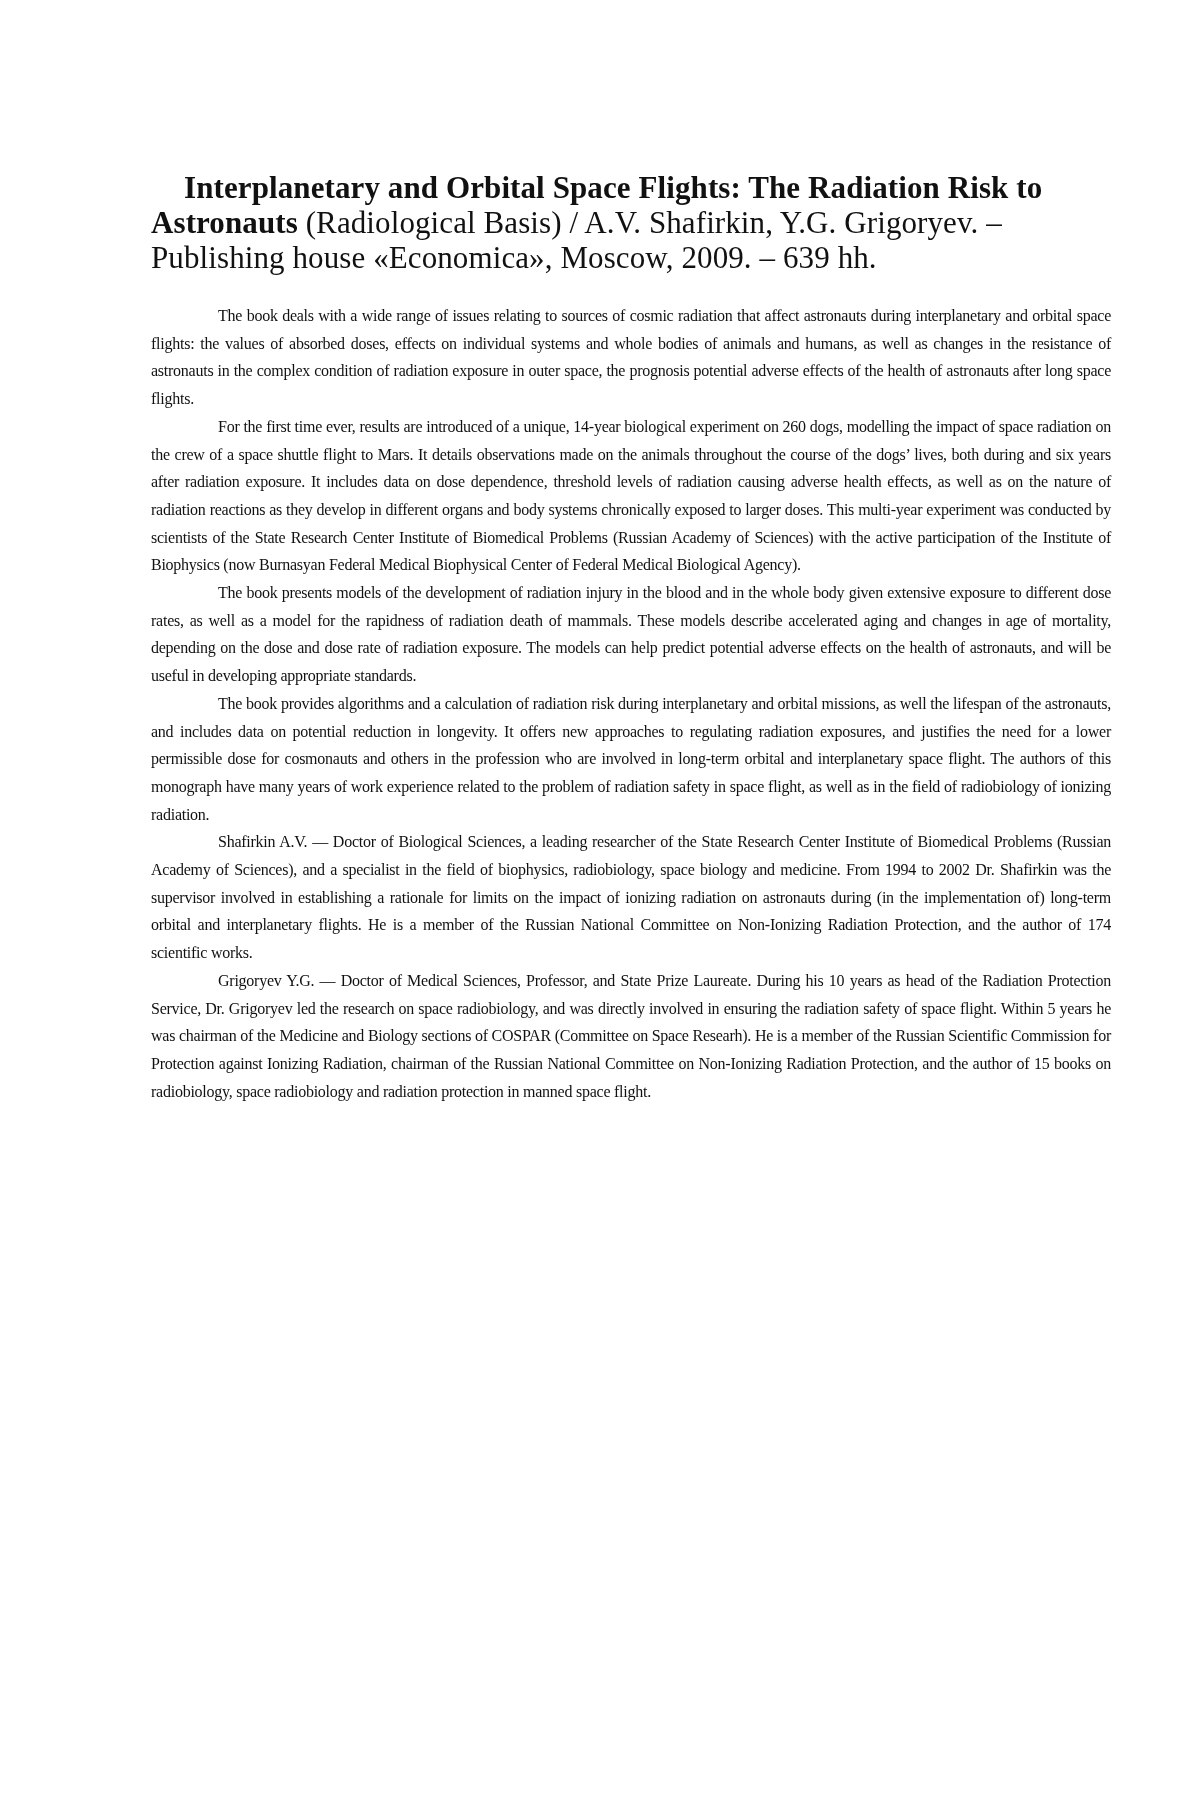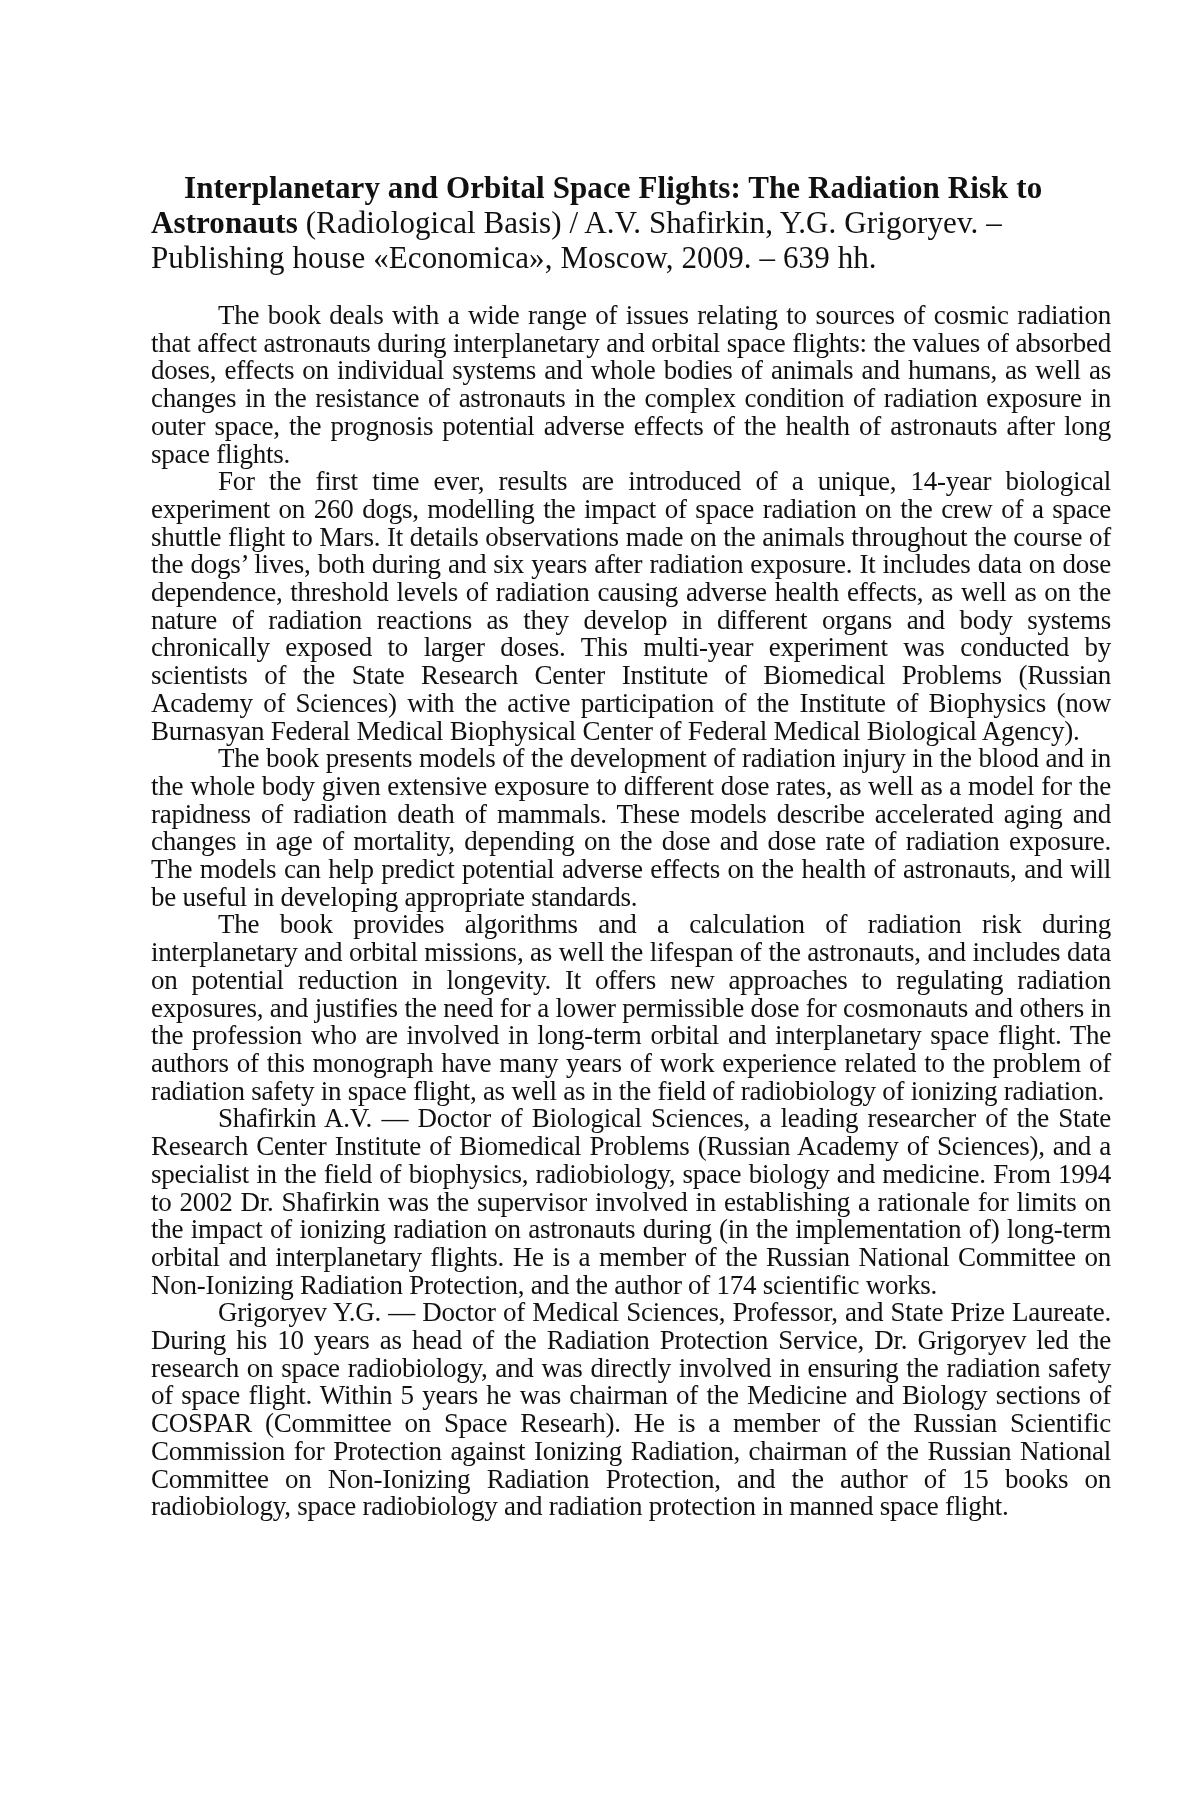--- a/index.html
+++ b/index.html
@@ -30,21 +30,21 @@
       letter-spacing: 0.1px;
     }
     .heading .title {
       font-weight: bold;
     }
     .heading .rest {
       font-weight: normal;
     }
     .body-text p {
       margin: 0;
-      font-size: 27px;
+      font-size: 16px;
       line-height: 27.7px;
       text-align: justify;
       text-indent: 67px;
       letter-spacing: -0.25px;
     }
   </style>
 </head>
 <body>
 
 <div class="page">

